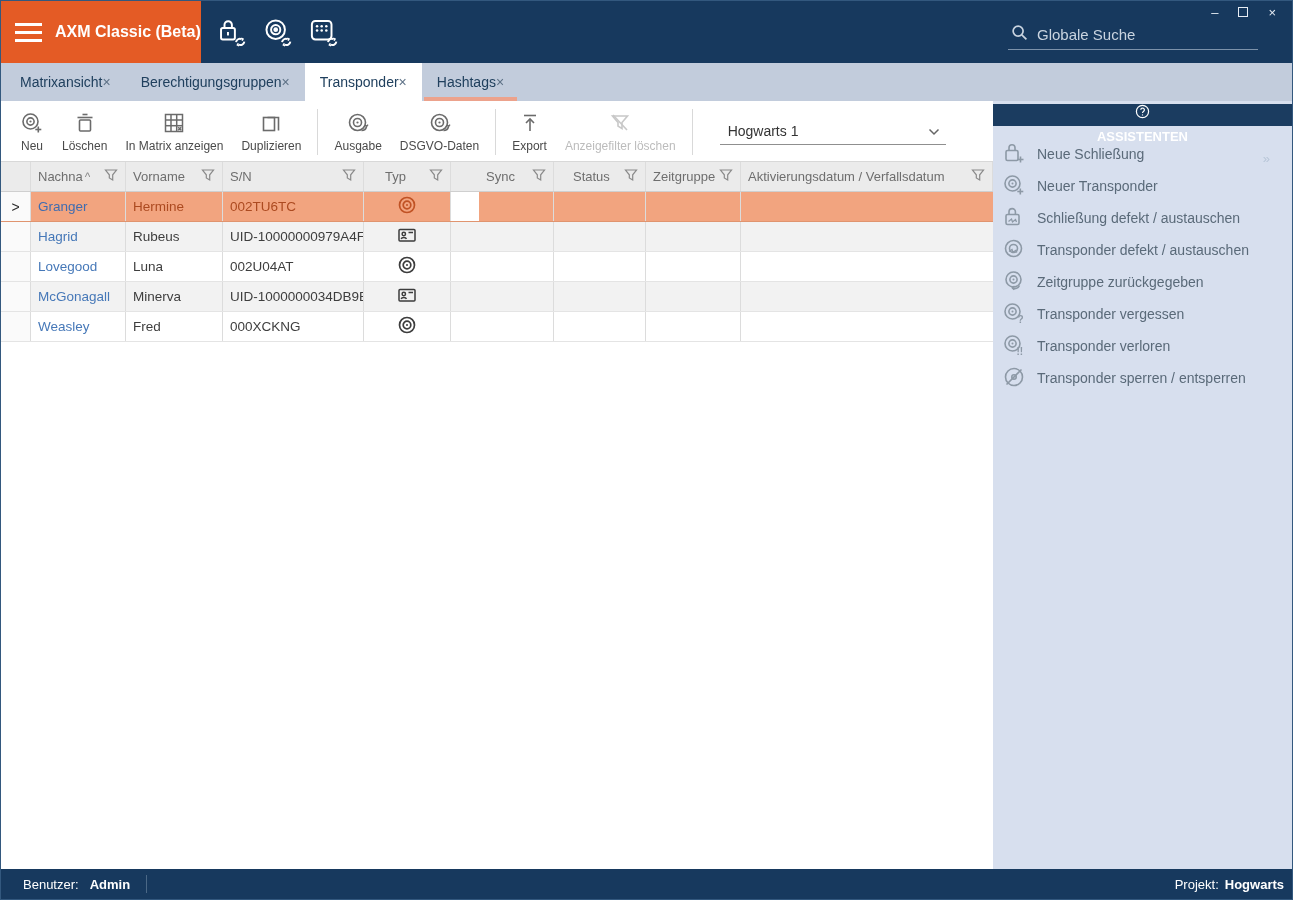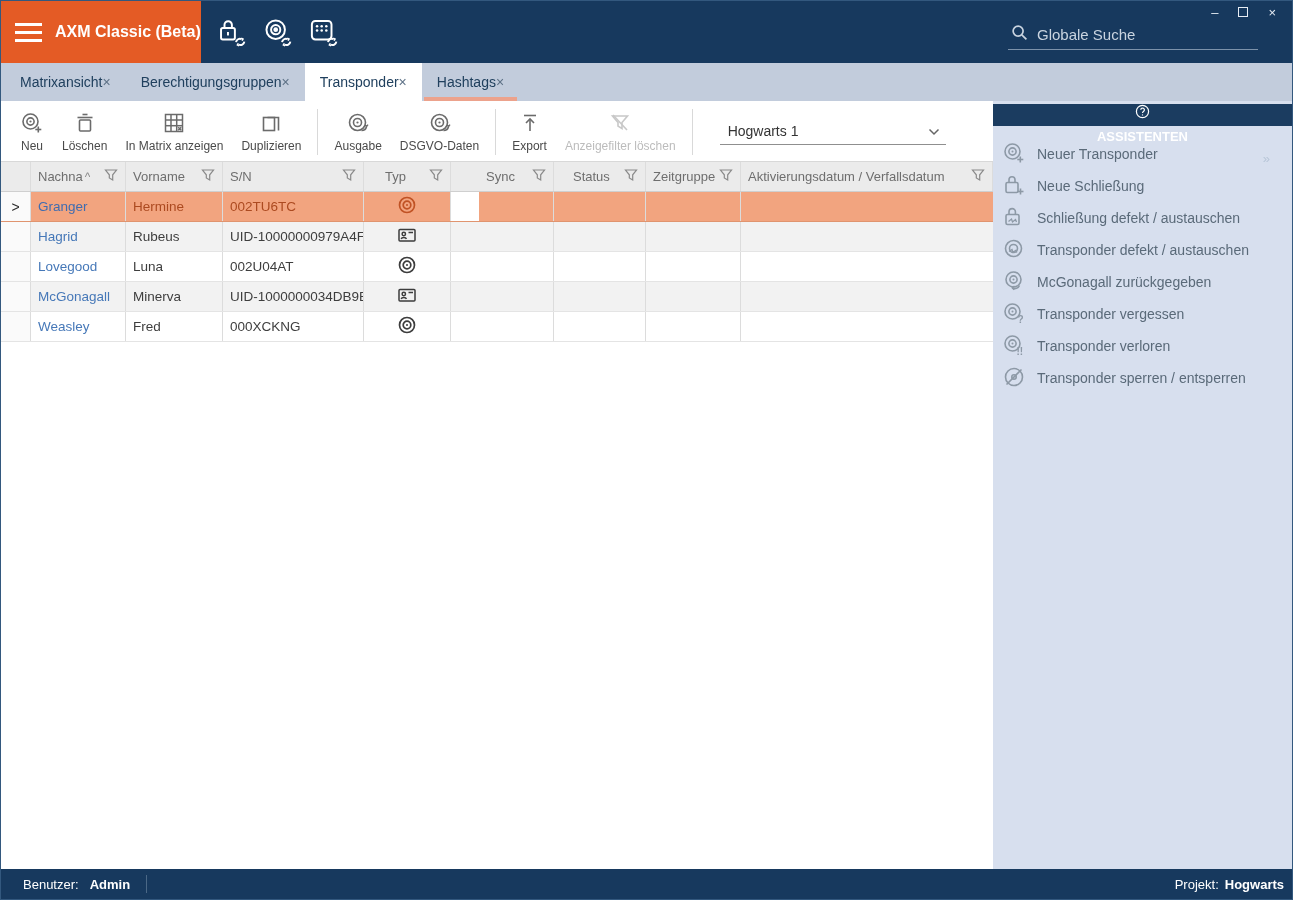--- a/index.html
+++ b/index.html
@@ -531,43 +531,43 @@
             <circle cx="8" cy="11.6" r=".7" fill="#fff" stroke="none"></circle>
           </svg>
         </span>
         <span>ASSISTENTEN</span>
         <span class="chevrons">»</span>
       </div>
       <div class="sb-items">
         <div class="sb-item">
           <span>
             <svg width="24" height="24" viewBox="0 0 24 24" fill="none" stroke-width="1.6">
+              <rect x="4" y="9.5" width="12" height="10" rx="1.5"></rect>
+              <path d="M7 9.5V6.8a3 3 0 016 0v2.7"></path>
+              <line x1="18.5" y1="15.5" x2="18.5" y2="21.5"></line>
+                <line x1="15.5" y1="18.5" x2="21.5" y2="18.5"></line>
+            </svg>
+          </span>
+          <span>Neue Schließung</span>
+        </div>
+        <div class="sb-item">
+          <span>
+            <svg width="24" height="24" viewBox="0 0 24 24" fill="none" stroke-width="1.6">
               <circle cx="10.5" cy="10.5" r="7.5"></circle>
                 <circle cx="10.5" cy="10.5" r="3.6"></circle>
               <circle cx="10.5" cy="10.5" r="1" fill="#8d99a6" stroke="none"></circle>
               <line x1="18.3" y1="15.5" x2="18.3" y2="21.5"></line>
                 <line x1="15.3" y1="18.5" x2="21.3" y2="18.5"></line>
             </svg>
           </span>
           <span>Neuer Transponder</span>
         </div>
         <div class="sb-item">
           <span>
             <svg width="24" height="24" viewBox="0 0 24 24" fill="none" stroke-width="1.6">
-              <rect x="4" y="9.5" width="12" height="10" rx="1.5"></rect>
-              <path d="M7 9.5V6.8a3 3 0 016 0v2.7"></path>
-              <line x1="18.5" y1="15.5" x2="18.5" y2="21.5"></line>
-                <line x1="15.5" y1="18.5" x2="21.5" y2="18.5"></line>
-            </svg>
-          </span>
-          <span>Neue Schließung</span>
-        </div>
-        <div class="sb-item">
-          <span>
-            <svg width="24" height="24" viewBox="0 0 24 24" fill="none" stroke-width="1.6">
               <rect x="4" y="9.5" width="13" height="10" rx="1.5"></rect>
               <path d="M7 9.5V6.8a3.2 3.2 0 016.4 0v2.7"></path>
               <path d="M6.5 16.5l3-2.5 1 3 3-2.5 1 2.5" stroke-width="1.3"></path>
             </svg>
           </span>
           <span>Schließung defekt / austauschen</span>
         </div>
         <div class="sb-item">
           <span>
             <svg width="24" height="24" viewBox="0 0 24 24" fill="none" stroke-width="1.6">
@@ -581,21 +581,21 @@
         <div class="sb-item">
           <span>
             <svg width="24" height="24" viewBox="0 0 24 24" fill="none" stroke-width="1.6">
               <circle cx="11.5" cy="10.5" r="7.5"></circle>
                 <circle cx="11.5" cy="10.5" r="3.6"></circle>
               <circle cx="11.5" cy="10.5" r="1" fill="#8d99a6" stroke="none"></circle>
               <path d="M17.5 16.5a5 5 0 01-7 2.5"></path>
               <path d="M12.5 17l-2.3 1.8 2 2" stroke-width="1.4"></path>
             </svg>
           </span>
-          <span>McGonagall zurückgegeben</span>
+          <span>Zeitgruppe zurückgegeben</span>
         </div>
         <div class="sb-item">
           <span>
             <svg width="24" height="24" viewBox="0 0 24 24" fill="none" stroke-width="1.6">
               <circle cx="10.5" cy="10.5" r="7.5"></circle>
                 <circle cx="10.5" cy="10.5" r="3.6"></circle>
               <circle cx="10.5" cy="10.5" r="1" fill="#8d99a6" stroke="none"></circle>
               <text x="15.5" y="22" font-size="10" font-weight="bold" fill="#8d99a6" stroke="none">?</text>
             </svg>
           </span>

